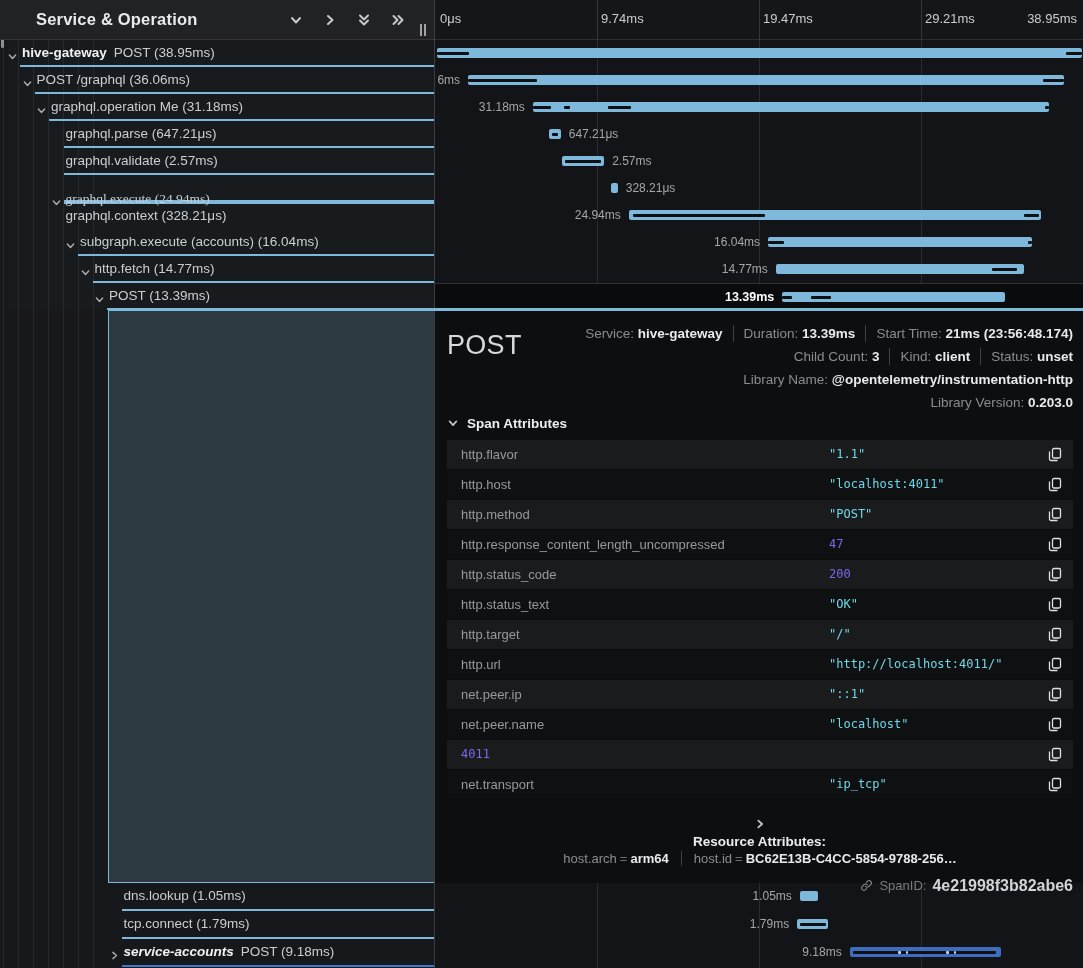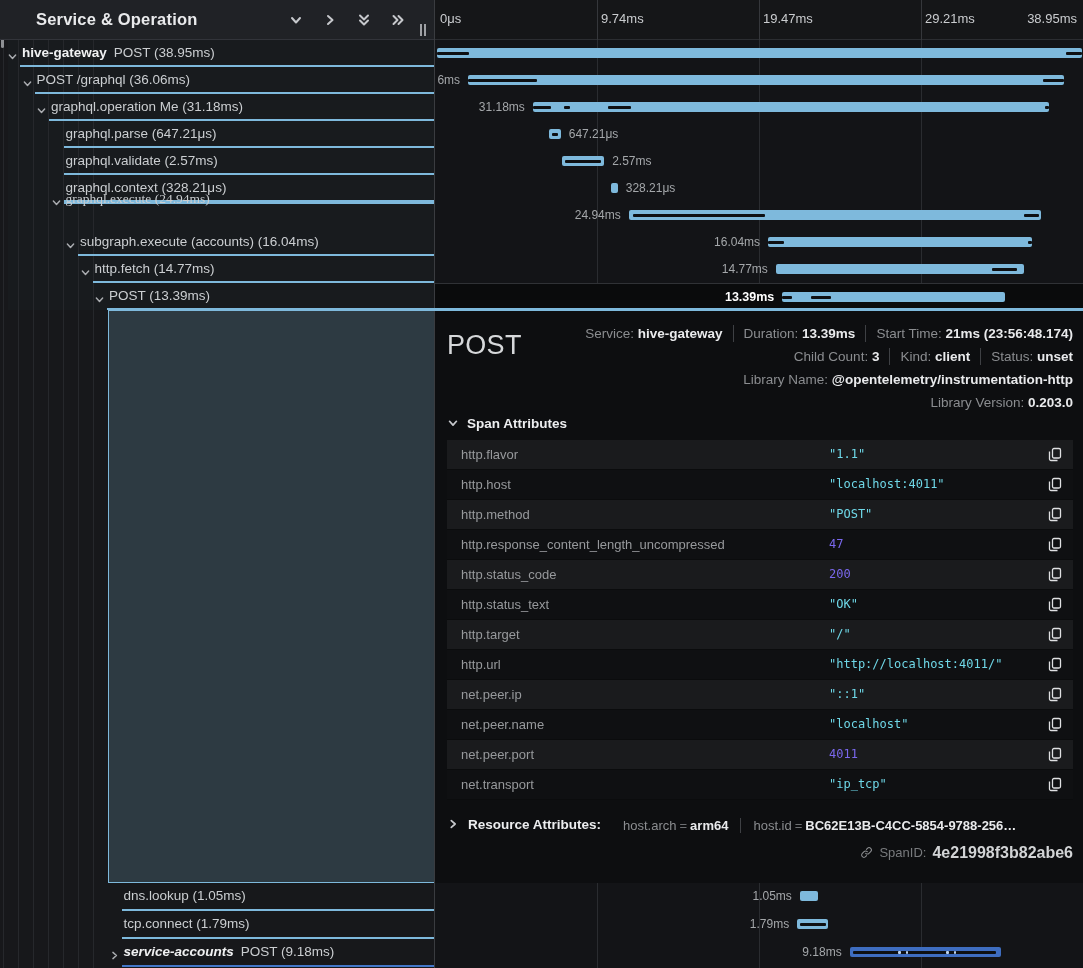--- a/index.html
+++ b/index.html
@@ -71,21 +71,21 @@
   #attrs-table { margin-top:9px; }
   .attr-row { display:flex; align-items:center; height:30px; padding:0 10px 0 14px; border-bottom:1px solid #0B0C0D; cursor:default; }
   .attr-row.odd { background:#1A1B1D; }
   .attr-row.even { background:#0F1012; }
   .attr-key { width:368px; font-size:13px; color:#97999C; white-space:nowrap; }
   .attr-val { flex:1; font-family:"DejaVu Sans Mono", monospace; font-size:12px; white-space:nowrap; }
   .attr-val.string { color:#6FD8E8; }
   .attr-val.number { color:#7A68EE; }
   .copy-btn { width:16px; height:16px; cursor:pointer; display:flex; align-items:center; justify-content:center; }
   .copy-btn svg { stroke:#DFE0E2; stroke-width:1.3; fill:none; stroke-linejoin:round; }
-  #resource-row { margin-top:16px; display:flex; align-items:center; cursor:pointer; }
+  #resource-row { margin-top:16px; display:flex; align-items:center; cursor:pointer;flex-direction:column; }
   #resource-row .rchev svg { stroke:#C6C8CC; stroke-width:2; fill:none; stroke-linecap:round; stroke-linejoin:round; }
   #resource-label { color:#ECEDEF; font-size:13.5px; font-weight:bold; margin:0 10px 0 9px; }
   .res-item { font-size:13px; color:#8B8D90; padding:0 12px; }
   .res-item + .res-item { border-left:1px solid #3E4044; }
   .res-item .eq { color:#6E7073; padding:0 3px; }
   .res-item b { color:#E9EAEC; font-weight:bold; }
   #spanid-row { margin-top:10px; display:flex; justify-content:flex-end; align-items:center; gap:6px; }
   #spanid-row svg { stroke:#8B8D90; stroke-width:2; fill:none; stroke-linecap:round; stroke-linejoin:round; }
   #spanid-label { color:#797B7E; font-size:13px; }
   #spanid-value { color:#D2D4D6; font-size:16px; font-weight:bold; }
@@ -231,21 +231,21 @@
       <div class="trow" style="top: 121px; height: 27px;">
         <div class="underline" style="left: 63.5px; right: 0px; background: rgb(126, 185, 220);"></div>
         <span class="tlabel" style="left: 65.5px;"><span>graphql.parse (647.21μs)</span></span>
       </div>
       <div class="trow" style="top: 148px; height: 27px;">
         <div class="underline" style="left: 63.5px; right: 0px; background: rgb(126, 185, 220);"></div>
         <span class="tlabel" style="left: 65.5px;"><span>graphql.validate (2.57ms)</span></span>
       </div>
       <div class="trow" style="top: 175px; height: 27px;">
         <div class="underline" style="left: 63.5px; right: 0px; background: rgb(126, 185, 220);"></div>
-        <span class="tlabel" style="left: 65.5px;"><span>graphql.context (328.21μs)</span></span>
+        <span class="tlabel" style="left: 65.5px; margin-top: 28px;"><span>graphql.context (328.21μs)</span></span>
       </div>
       <div class="trow" style="top: 186px; height: 18px; font-family: Liberation Serif, serif;">
         <div class="underline" style="left: 63.5px; right: 0px; background: rgb(126, 185, 220);"></div>
         <span class="tchev" style="left: 50.5px;"><svg width="11" height="11" viewBox="0 0 14 14">
             <polyline points="3,5 7,9.5 11,5"></polyline>
           </svg></span>
         <span class="tlabel" style="left: 65.5px;"><span>graphql.execute (24.94ms)</span></span>
       </div>
       <div class="trow" style="top: 229px; height: 27px;">
         <div class="underline" style="left: 78px; right: 0px; background: rgb(126, 185, 220);"></div>
@@ -445,21 +445,20 @@
           <div class="attr-key">net.peer.name</div>
           <div class="attr-val string">"localhost"</div>
           <div class="copy-btn">
             <svg width="14" height="15" viewBox="0 0 14 15">
               <rect x="4.5" y="1.5" width="8" height="9.5" rx="1.5"></rect>
               <path d="M9.5 13.5H3A1.5 1.5 0 0 1 1.5 12V4.5"></path>
             </svg>
           </div>
         </div>
         <div class="attr-row odd">
-          <div class="attr-key">net.peer.port</div>
           <div class="attr-val number">4011</div>
           <div class="copy-btn">
             <svg width="14" height="15" viewBox="0 0 14 15">
               <rect x="4.5" y="1.5" width="8" height="9.5" rx="1.5"></rect>
               <path d="M9.5 13.5H3A1.5 1.5 0 0 1 1.5 12V4.5"></path>
             </svg>
           </div>
         </div>
         <div class="attr-row even">
           <div class="attr-key">net.transport</div>

